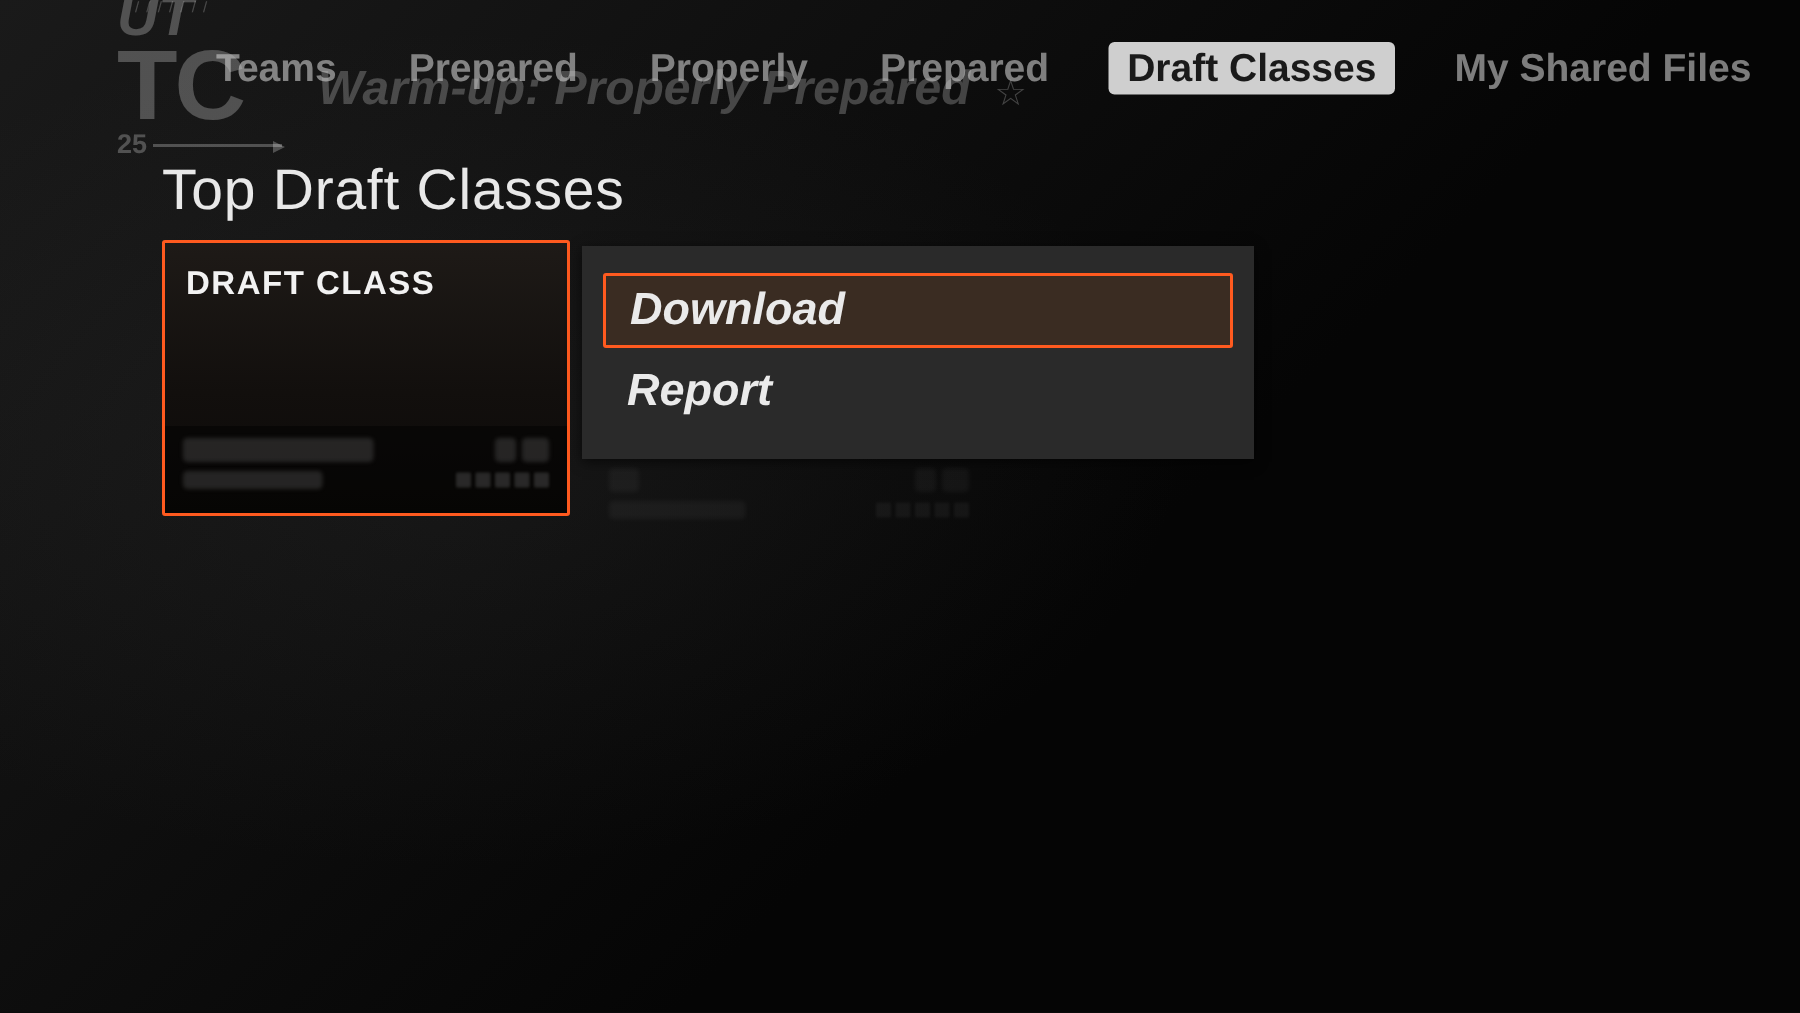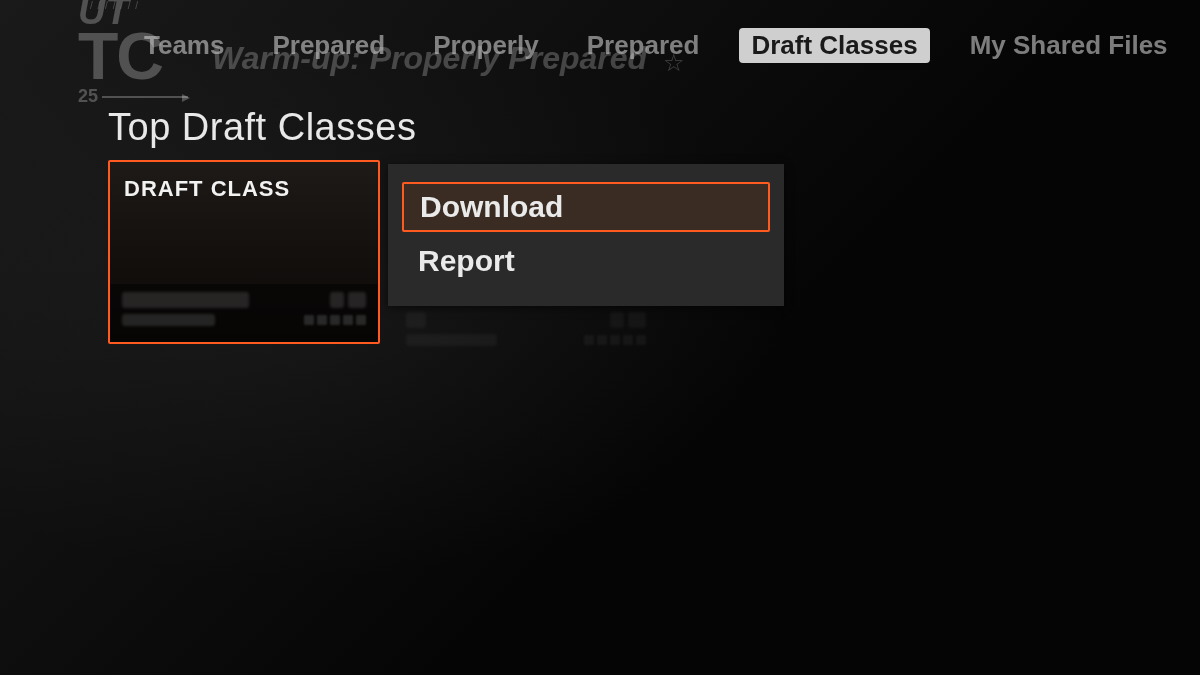--- a/index.html
+++ b/index.html
@@ -210,25 +210,26 @@
     gap:6px;
     padding:6px 10px;
     opacity:0.35;
   }
 
   
   .context-menu {
     position: absolute;
     top: 164px;
     left: 388px;
-    width: 396px;
+    width: 448px;
     background: #2a2a2a;
     padding: 18px 14px 22px 14px;
     z-index: 5;
     box-shadow: 0 2px 8px rgba(0,0,0,0.6);
+    font-style: italic;
   }
   .menu-item {
     font-size: 30px;
     font-weight: 700;
     color: #eaeaea;
     padding: 6px 16px;
     cursor: pointer;
   }
   .menu-item.selected {
     border: 2px solid #ff5a1f;

